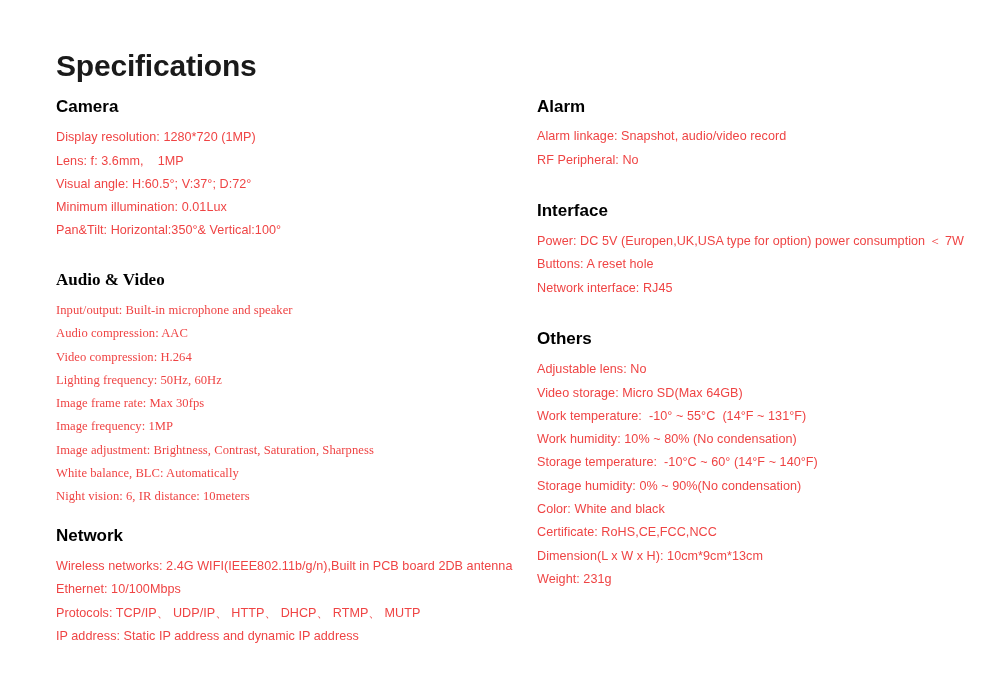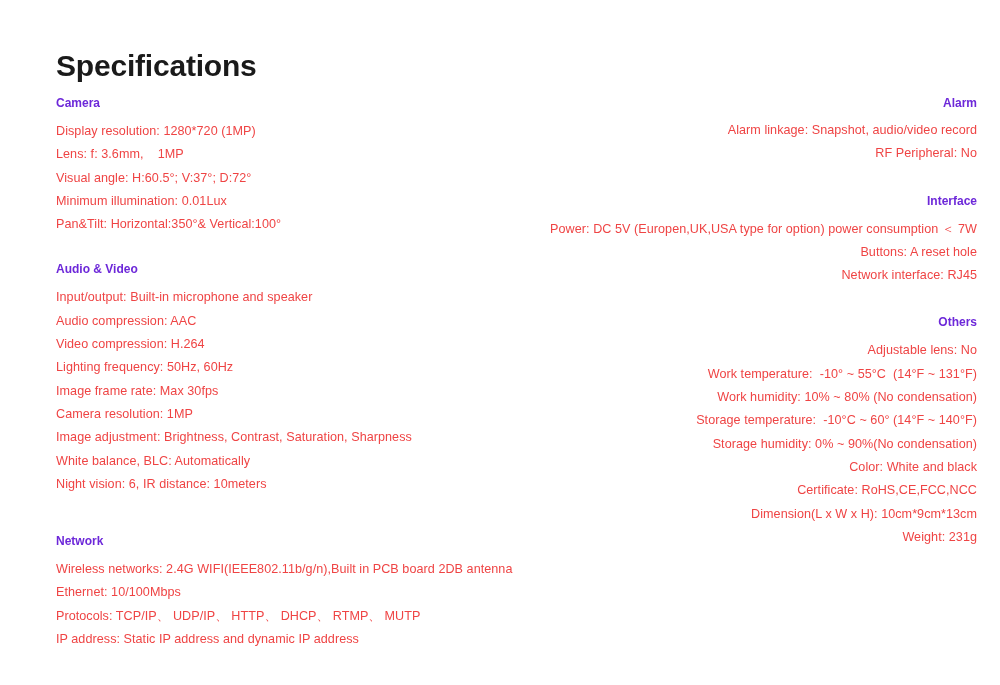--- a/index.html
+++ b/index.html
@@ -36,49 +36,49 @@
     position: absolute;
     left: 0;
     top: 96px;
     width: 1000px;
   }
   .col {
     position: absolute;
     top: 0;
   }
   .col-left  { left: 56px;  width: 460px; }
-  .col-right { left: 537px; width: 440px; text-align: right; }
+  .col-right { left: 537px; width: 440px; }
 
   .section { margin-bottom: 24px; }
   .section:last-child { margin-bottom: 0; }
 
   .section-title {
-    font-size: 12px;
+    font-size: 17px;
     font-weight: bold;
-    color: #6d28d9;
+    color: #000000;
     margin: 0 0 9px 0;
     line-height: 1.25;
     white-space: nowrap;
   }
   .spec-list {
     list-style: none;
     margin: 0;
     padding: 0;
   }
   .spec-item {
     font-size: 12.6px;
     color: #ef4444;
     line-height: 23.3px;
     white-space: pre;
     letter-spacing: 0.05px;
   }
 
   
   .col-left  .section.s-camera  { margin-bottom: 26px; }
-  .col-left  .section.s-audio   { margin-bottom: 38px; }
+  .col-left  .section.s-audio   { margin-bottom: 16px; font-family: Liberation Serif, serif; }
   .col-right .section.s-alarm   { margin-bottom: 28px; }
   .col-right .section.s-iface   { margin-bottom: 28px; }
   .col-right .s-alarm .section-title { margin-bottom: 8px; }
 </style>
 </head>
 <body>
 
 <div class="page">
 
   <h1 class="page-title">Specifications</h1>
@@ -99,21 +99,21 @@
       </section>
 
       <section class="section s-audio">
         <h2 class="section-title">Audio &amp; Video</h2>
         <ul class="spec-list">
           <li class="spec-item">Input/output: Built-in microphone and speaker</li>
           <li class="spec-item">Audio compression: AAC</li>
           <li class="spec-item">Video compression: H.264</li>
           <li class="spec-item">Lighting frequency: 50Hz, 60Hz</li>
           <li class="spec-item">Image frame rate: Max 30fps</li>
-          <li class="spec-item">Camera resolution: 1MP</li>
+          <li class="spec-item">Image frequency: 1MP</li>
           <li class="spec-item">Image adjustment: Brightness, Contrast, Saturation, Sharpness</li>
           <li class="spec-item">White balance, BLC: Automatically</li>
           <li class="spec-item">Night vision: 6, IR distance: 10meters</li>
         </ul>
       </section>
 
       <section class="section s-network">
         <h2 class="section-title">Network</h2>
         <ul class="spec-list">
           <li class="spec-item">Wireless networks: 2.4G WIFI(IEEE802.11b/g/n),Built in PCB board 2DB antenna</li>
@@ -141,20 +141,21 @@
           <li class="spec-item">Power: DC 5V (Europen,UK,USA type for option) power consumption ＜ 7W</li>
           <li class="spec-item">Buttons: A reset hole</li>
           <li class="spec-item">Network interface: RJ45</li>
         </ul>
       </section>
 
       <section class="section s-others">
         <h2 class="section-title">Others</h2>
         <ul class="spec-list">
           <li class="spec-item">Adjustable lens: No</li>
+          <li class="spec-item">Video storage: Micro SD(Max 64GB)</li>
           <li class="spec-item">Work temperature:  -10° ~ 55°C  (14°F ~ 131°F)</li>
           <li class="spec-item">Work humidity: 10% ~ 80% (No condensation)</li>
           <li class="spec-item">Storage temperature:  -10°C ~ 60° (14°F ~ 140°F)</li>
           <li class="spec-item">Storage humidity: 0% ~ 90%(No condensation)</li>
           <li class="spec-item">Color: White and black</li>
           <li class="spec-item">Certificate: RoHS,CE,FCC,NCC</li>
           <li class="spec-item">Dimension(L x W x H): 10cm*9cm*13cm</li>
           <li class="spec-item">Weight: 231g</li>
         </ul>
       </section>

